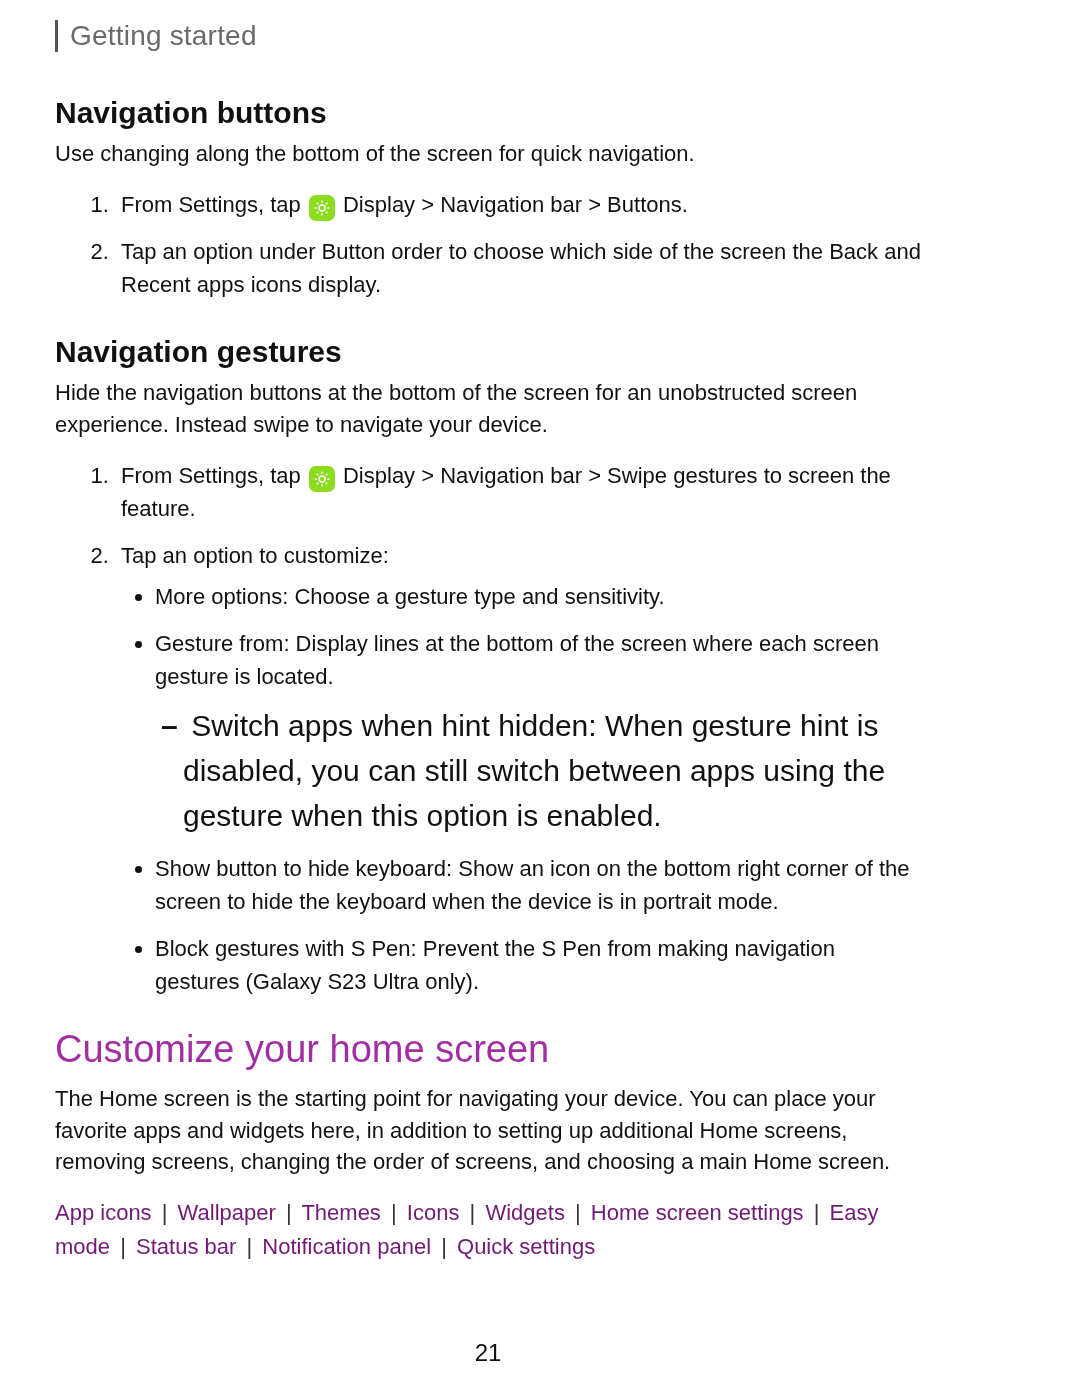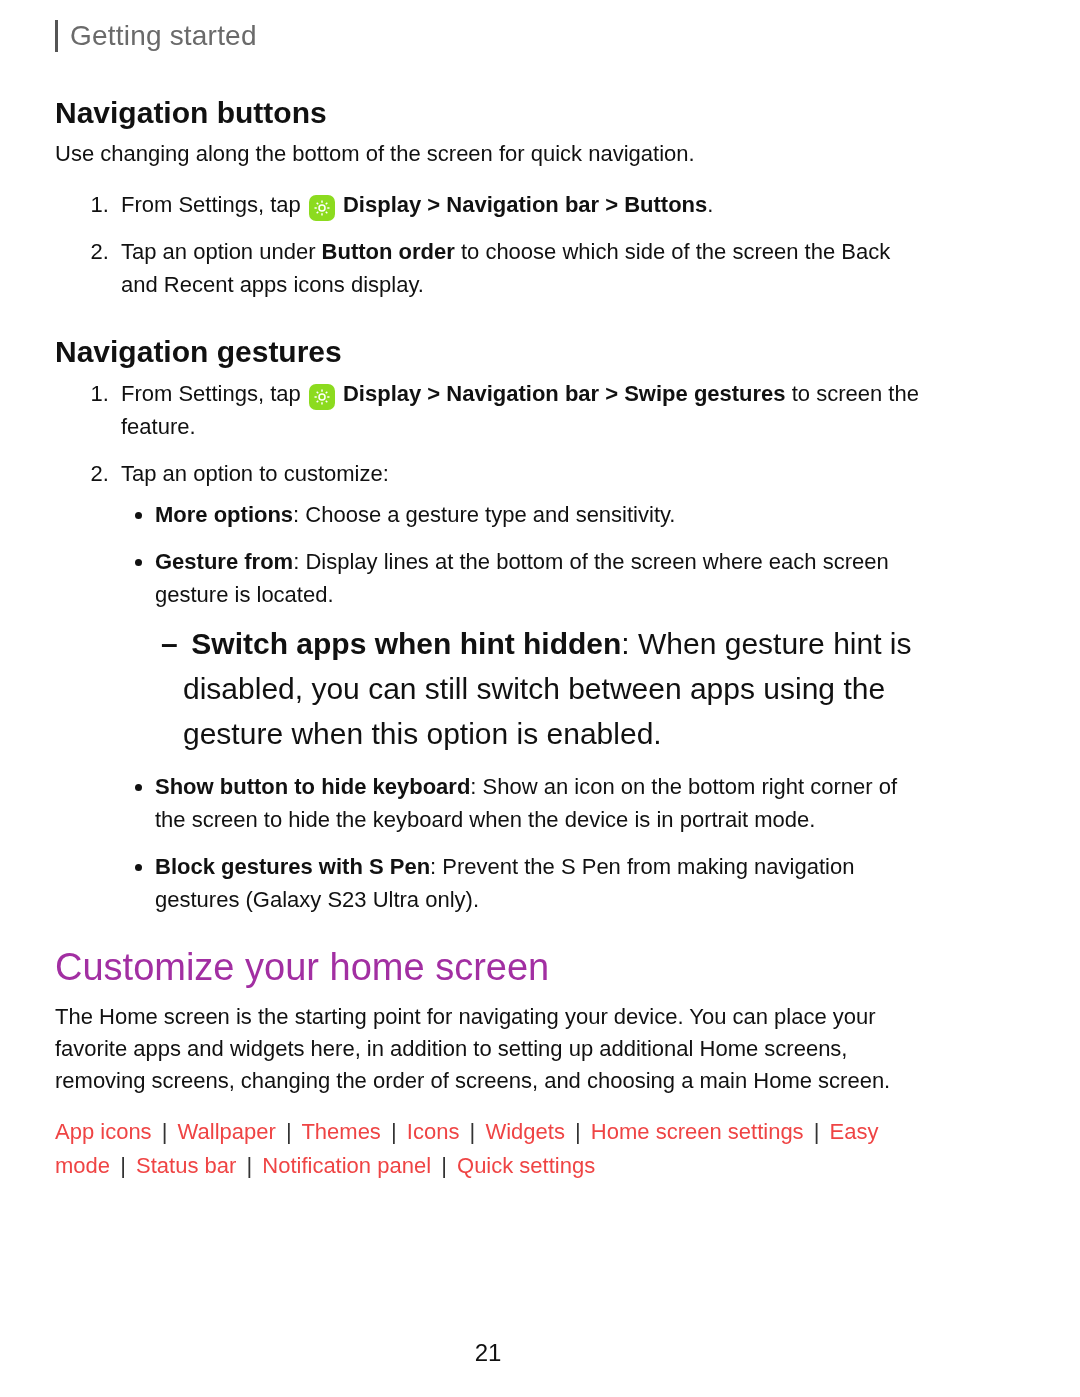--- a/index.html
+++ b/index.html
@@ -68,21 +68,21 @@
     margin: 10px 0 0 0;
     padding-left: 28px;
   }
   ul.dash > li::before {
     content: "–";
     display: inline-block;
     width: 22px;
     margin-left: -22px;
     font-weight: 600;
   }
-  .bold { font-weight: 700; }
+  .bold { font-weight: 400; }
   .icon-badge {
     display: inline-flex;
     align-items: center;
     justify-content: center;
     width: 26px;
     height: 26px;
     border-radius: 7px;
     background: #8cdb1f;
     vertical-align: -5px;
     margin: 0 2px;
@@ -93,21 +93,21 @@
     font-weight: 400;
     color: #a22fa2;
     margin: 30px 0 12px 0;
   }
   .links {
     font-size: 22px;
     line-height: 1.55;
     margin-top: 16px;
   }
   .links a {
-    color: #ef4444;
+    color: #701a75;
     text-decoration: none;
   }
   .links .sep {
     color: #333;
     margin: 0 4px;
   }
   .pagenum {
     position: absolute;
     bottom: 30px;
     left: 0;
@@ -145,20 +145,21 @@
         </svg>
       </span>
       <span class="bold">Display &gt; Navigation bar &gt; Buttons</span><span>.</span>
     </li>
     <li>
       <span>Tap an option under </span><span class="bold">Button order</span><span> to choose which side of the screen the Back and Recent apps icons display.</span>
     </li>
   </ol>
 
   <h2 class="subhead">Navigation gestures</h2>
+  <p class="body">Hide the navigation buttons at the bottom of the screen for an unobstructed screen experience. Instead swipe to navigate your device.</p>
   <ol class="steps" style="margin-bottom:20px;">
     <li>
       <span>From Settings, tap </span>
       <span class="icon-badge">
         <svg viewBox="0 0 24 24" fill="none" stroke="#fff" stroke-width="2">
           <circle cx="12" cy="12" r="4"></circle>
           <line x1="12" y1="2" x2="12" y2="5"></line>
           <line x1="12" y1="19" x2="12" y2="22"></line>
           <line x1="2" y1="12" x2="5" y2="12"></line>
           <line x1="19" y1="12" x2="22" y2="12"></line>

